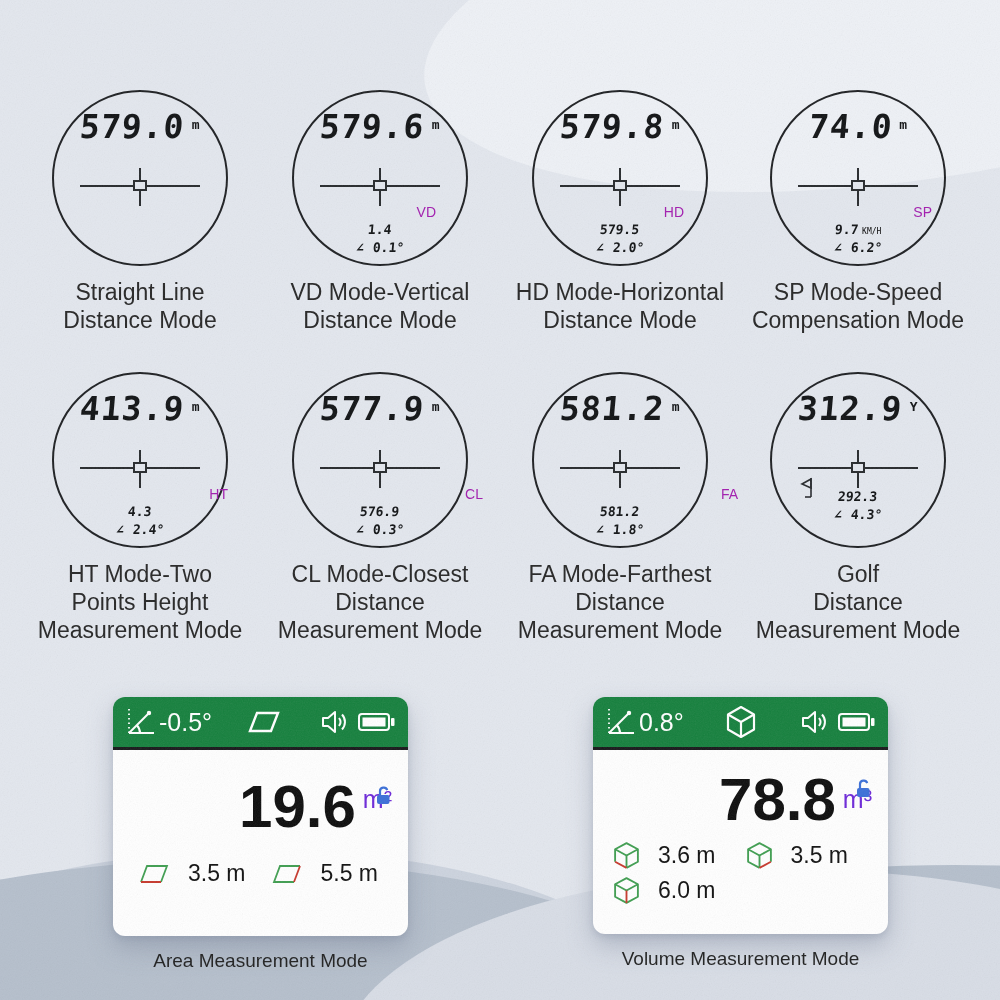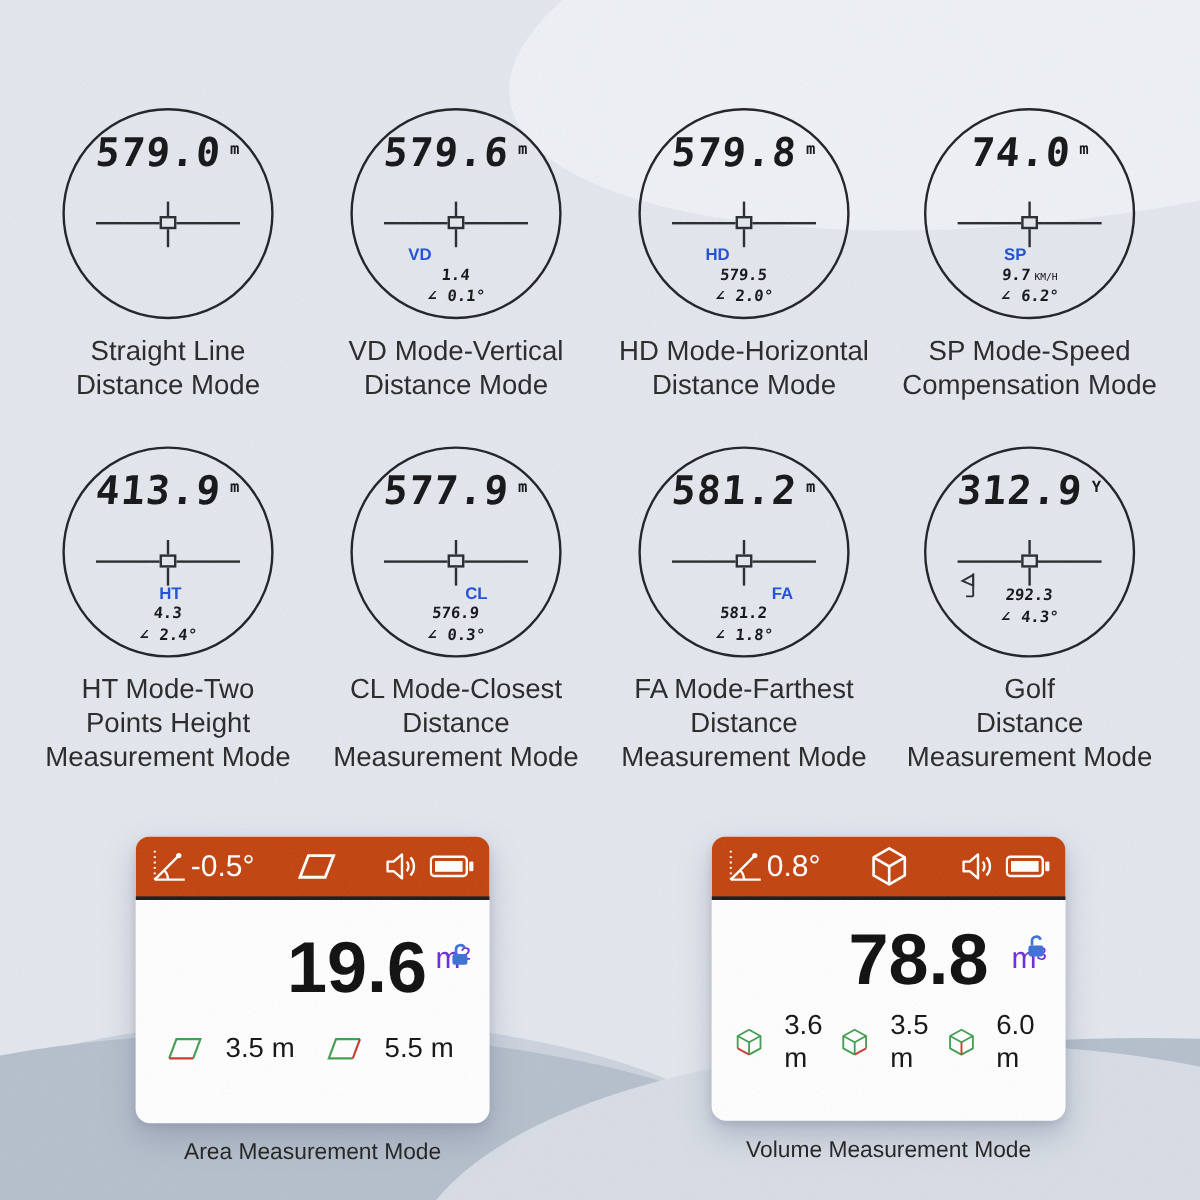--- a/index.html
+++ b/index.html
@@ -22,53 +22,53 @@
   .lcd-main{position:absolute;top:17px;left:0;right:0;display:flex;
             justify-content:center;align-items:flex-start;}
   .main-val{font-size:33px;letter-spacing:1px;line-height:36px;}
   .lcd-unit{font-size:13px;font-weight:700;color:#101214;margin-left:7px;margin-top:8px;
             font-family:"DejaVu Sans Mono",monospace;}
   .ch-h{position:absolute;left:26px;right:26px;top:93px;height:2px;background:#26292c;}
   .ch-v{position:absolute;left:50%;margin-left:-1px;top:76px;height:38px;width:2px;background:#26292c;}
   .ch-sq{position:absolute;left:50%;margin-left:-7px;top:88px;width:10px;height:7px;
          border:2px solid #26292c;background:#e3e7ee;}
   .lcd-sub{position:absolute;top:113px;left:0;right:0;text-align:center;}
-  .tag{position:relative;font-size:14px;font-weight:700;color:#1d4ed8;line-height:15px;
-       font-family:"Liberation Sans",sans-serif;}
+  .tag{position:relative;font-size:14px;font-weight:400;color:#a21caf;line-height:15px;
+       font-family:"Liberation Sans",sans-serif;text-align:right;}
   .tag-vd{left:-30px}.tag-hd{left:-22px}.tag-sp{left:-12px}
   .tag-ht{left:2px}.tag-cl{left:17px}.tag-fa{left:32px}
   .sub-val{font-size:13px;line-height:15px;}
   .sub-unit{font-size:8px;font-weight:400;margin-left:4px;font-family:"DejaVu Sans Mono",monospace;}
   .ang-line{font-size:13px;line-height:16px;}
   .ang-sym{display:inline-block;margin-right:9px;font-family:"DejaVu Sans Mono",monospace;}
   .flag{position:absolute;left:28px;top:102px;}
   .mode-label{margin-top:12px;text-align:center;font-size:23px;line-height:28px;
               color:#262626;white-space:pre-line;}
   
   .card-wrap{position:absolute;width:295px;z-index:2;}
   .card{background:#fff;border-radius:12px;overflow:hidden;
         box-shadow:0 12px 26px rgba(110,122,145,.38),0 3px 6px rgba(110,122,145,.22);}
-  .card-header{position:relative;height:50px;background:#c2410c;display:flex;
+  .card-header{position:relative;height:50px;background:#15803d;display:flex;
                align-items:center;padding:0 13px;border-bottom:3px solid #17181a;}
   .tilt{color:#fff;font-size:25px;margin-left:3px;}
   .hdr-center{position:absolute;left:50%;top:50%;transform:translate(-50%,-50%);display:flex;}
   .hdr-right{margin-left:auto;display:flex;align-items:center;gap:9px;}
   .card-body{position:relative;}
   .body-area{height:159px;}
   .body-vol{height:164px;}
   .lock{position:absolute;top:9px;right:16px;}
   .big-row{display:flex;justify-content:flex-end;align-items:flex-end;padding-right:16px;}
   .big-row-area{margin-top:27px;align-items:center;}
-  .big-row-vol{margin-top:20px;gap:12px;}
+  .big-row-vol{margin-top:20px;}
   .big{font-size:60px;font-weight:700;color:#0c0c0c;line-height:1;}
   .big-unit{font-size:25px;color:#6d28d9;margin-left:7px;margin-bottom:16px;}
   .dim{display:flex;align-items:center;gap:18px;font-size:23px;color:#101010;}
   .dims-area{display:flex;align-items:center;padding:0 10px 0 20px;margin-top:23px;}
   .dims-area .dim{width:50%;}
-  .dims-vol{display:grid;grid-template-columns:1fr 1fr 1fr;row-gap:6px;
+  .dims-vol{display:grid;grid-template-columns:1fr 1fr;row-gap:6px;
             padding:0 10px 0 20px;margin-top:11px;}
   .card-label{margin-top:14px;text-align:center;font-size:19px;color:#1f1f1f;}
 </style>
 </head>
 <body>
 
 <div class="page">
 
   <div class="wave wave-top"></div>
   <div class="wave wave-mid-light"></div>

